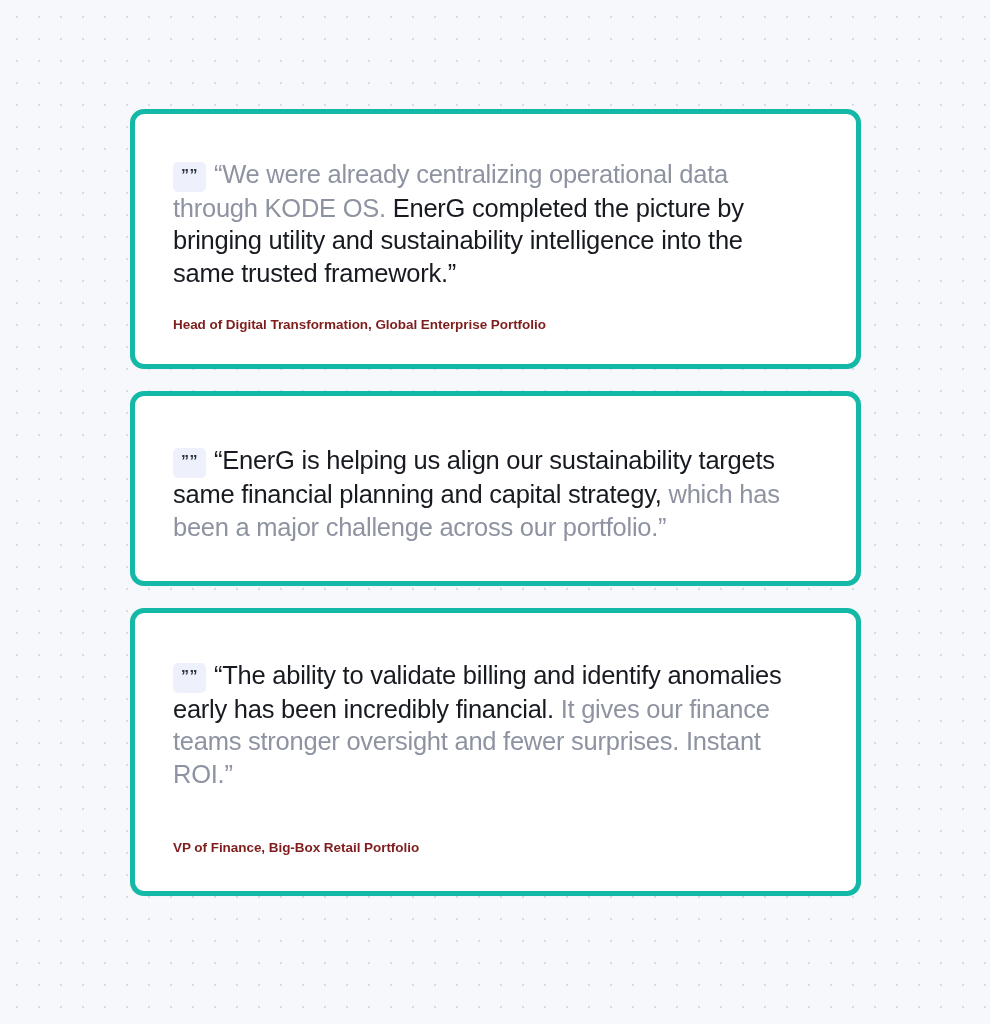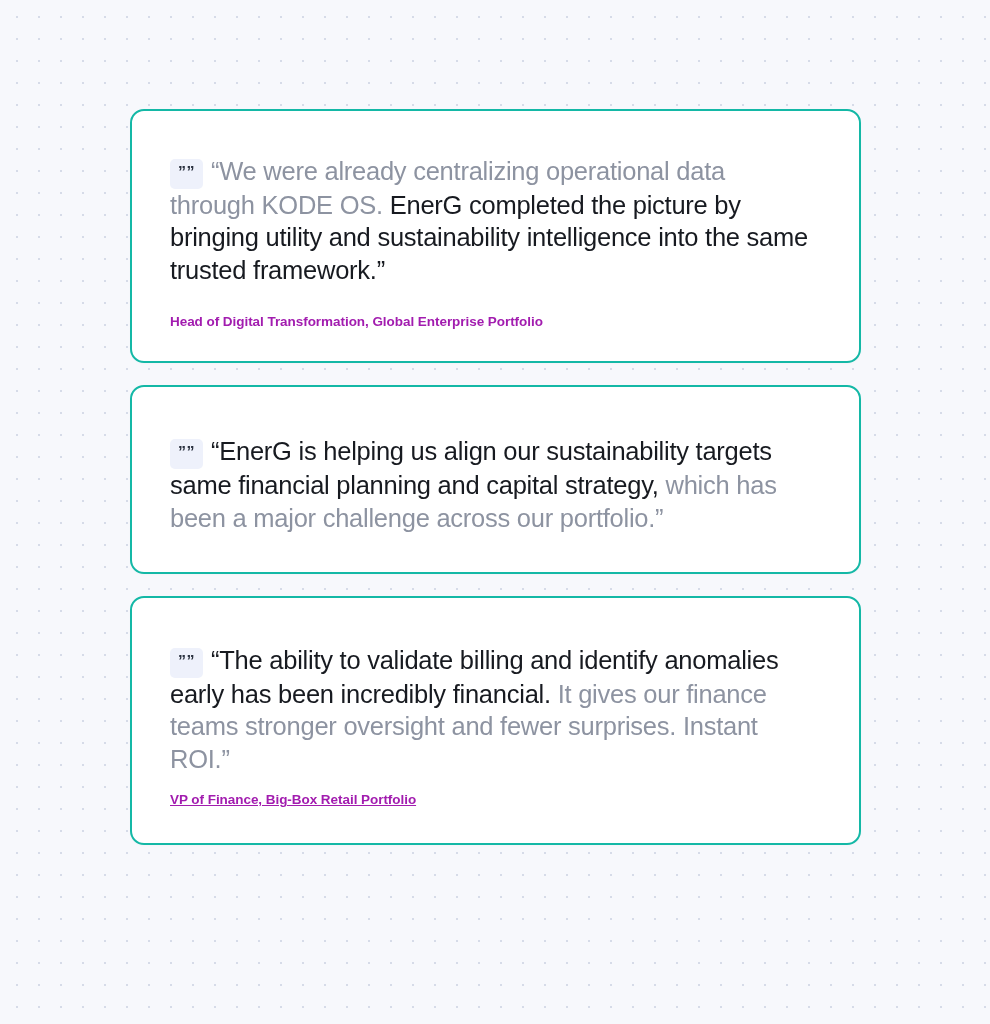--- a/index.html
+++ b/index.html
@@ -30,21 +30,21 @@
     left: 130px;
     top: 109px;
     width: 731px;
     display: flex;
     flex-direction: column;
     gap: 22px;
   }
 
   .card {
     background: #ffffff;
-    border: 2px solid #14b8a6;
+    border: 5px solid #14b8a6;
     border-radius: 14px;
     padding: 44px 46px 30px 38px;
     box-shadow: 0 1px 2px rgba(20, 30, 60, 0.02);
   }
 
   .quote-line {
     font-size: 25.5px;
     line-height: 1.27;
     letter-spacing: -0.25px;
     color: #171a20;
@@ -67,30 +67,30 @@
     letter-spacing: 0.5px;
   }
 
   .muted { color: #8d93a1; }
   .strong { color: #171a20; }
 
   .attribution {
     margin-top: 28px;
     font-size: 13.5px;
     font-weight: 700;
-    color: #a21caf;
+    color: #7f1d1d;
     letter-spacing: -0.05px;
   }
 
   
   .card-1 { padding-bottom: 32px; }
   .card-2 { padding-top: 48px; padding-bottom: 38px; }
   .card-2 .attribution { margin-top: 52px; }
   .card-3 { padding-top: 46px; padding-bottom: 36px; }
-  .card-3 .attribution { margin-top: 17px; text-decoration: underline; }
+  .card-3 .attribution { margin-top: 50px; }
 </style>
 </head>
 <body>
 
 <div class="page">
   <div class="cards">
 
     <div class="card card-1">
       <p class="quote-line"><span class="quote-mark">””</span><span class="muted">“We were already centralizing operational data through KODE OS. </span><span class="strong">EnerG completed the picture by bringing utility and sustainability intelligence into the same trusted framework.”</span></p>
       <div class="attribution">Head of Digital Transformation, Global Enterprise Portfolio</div>

